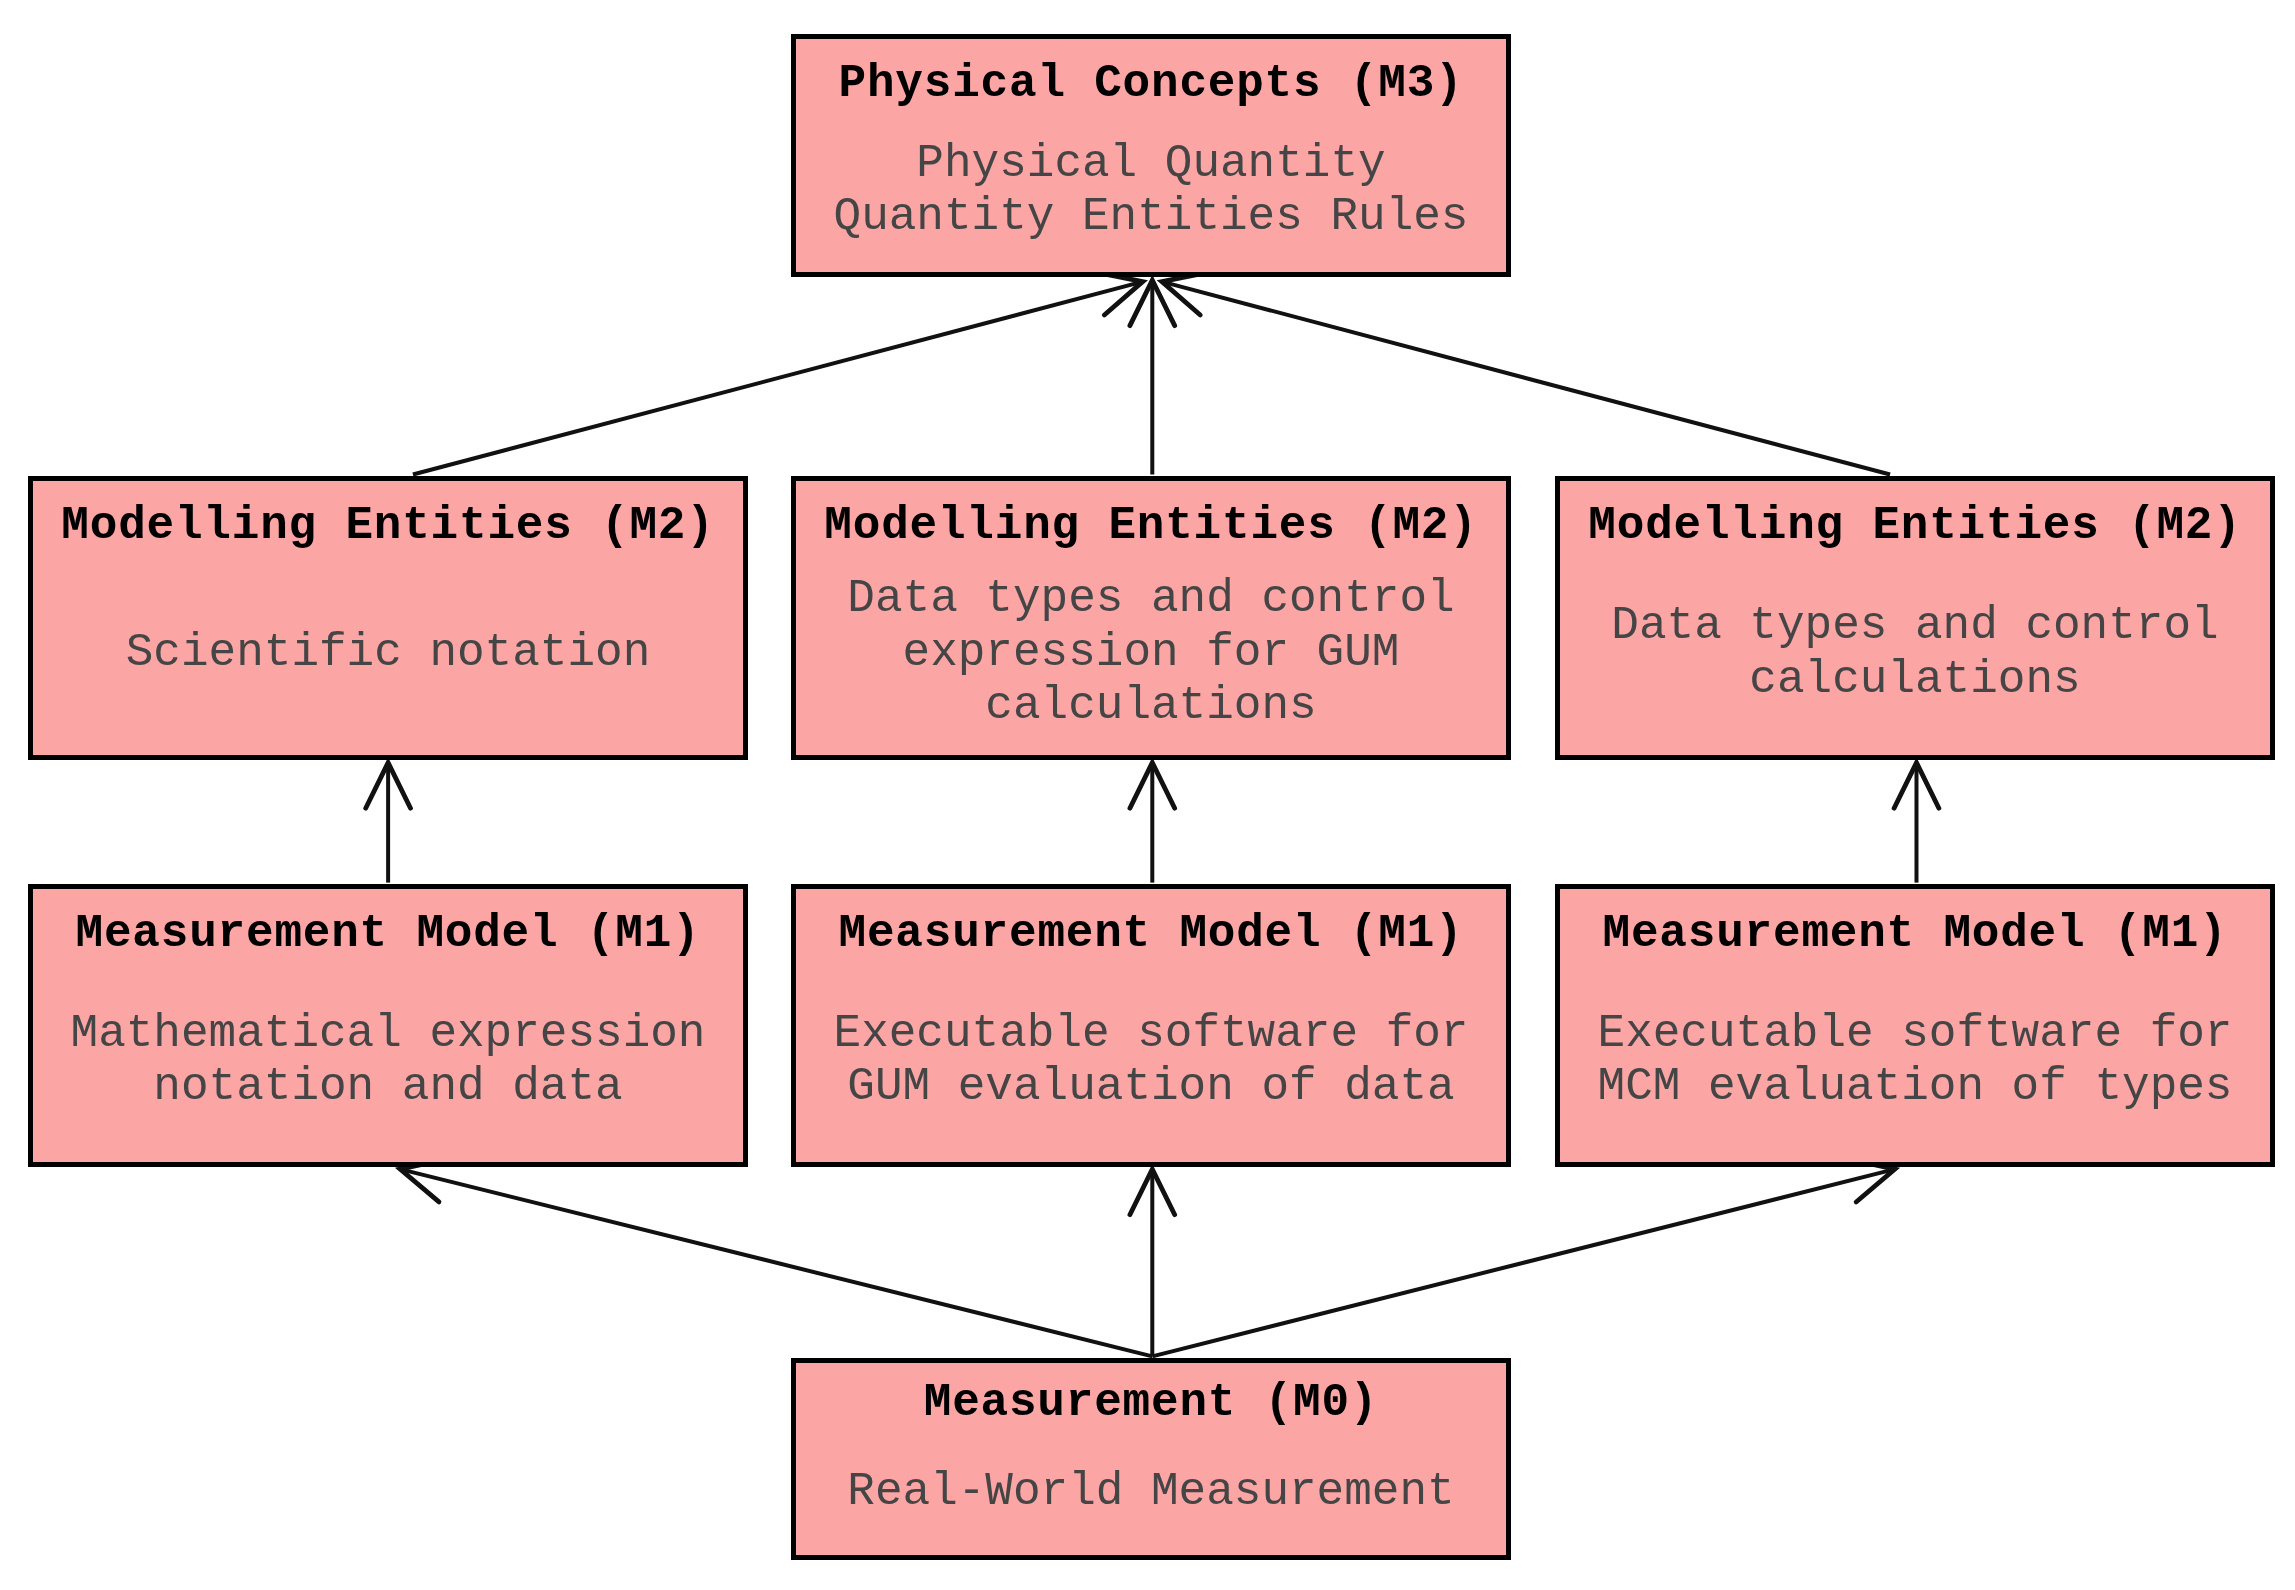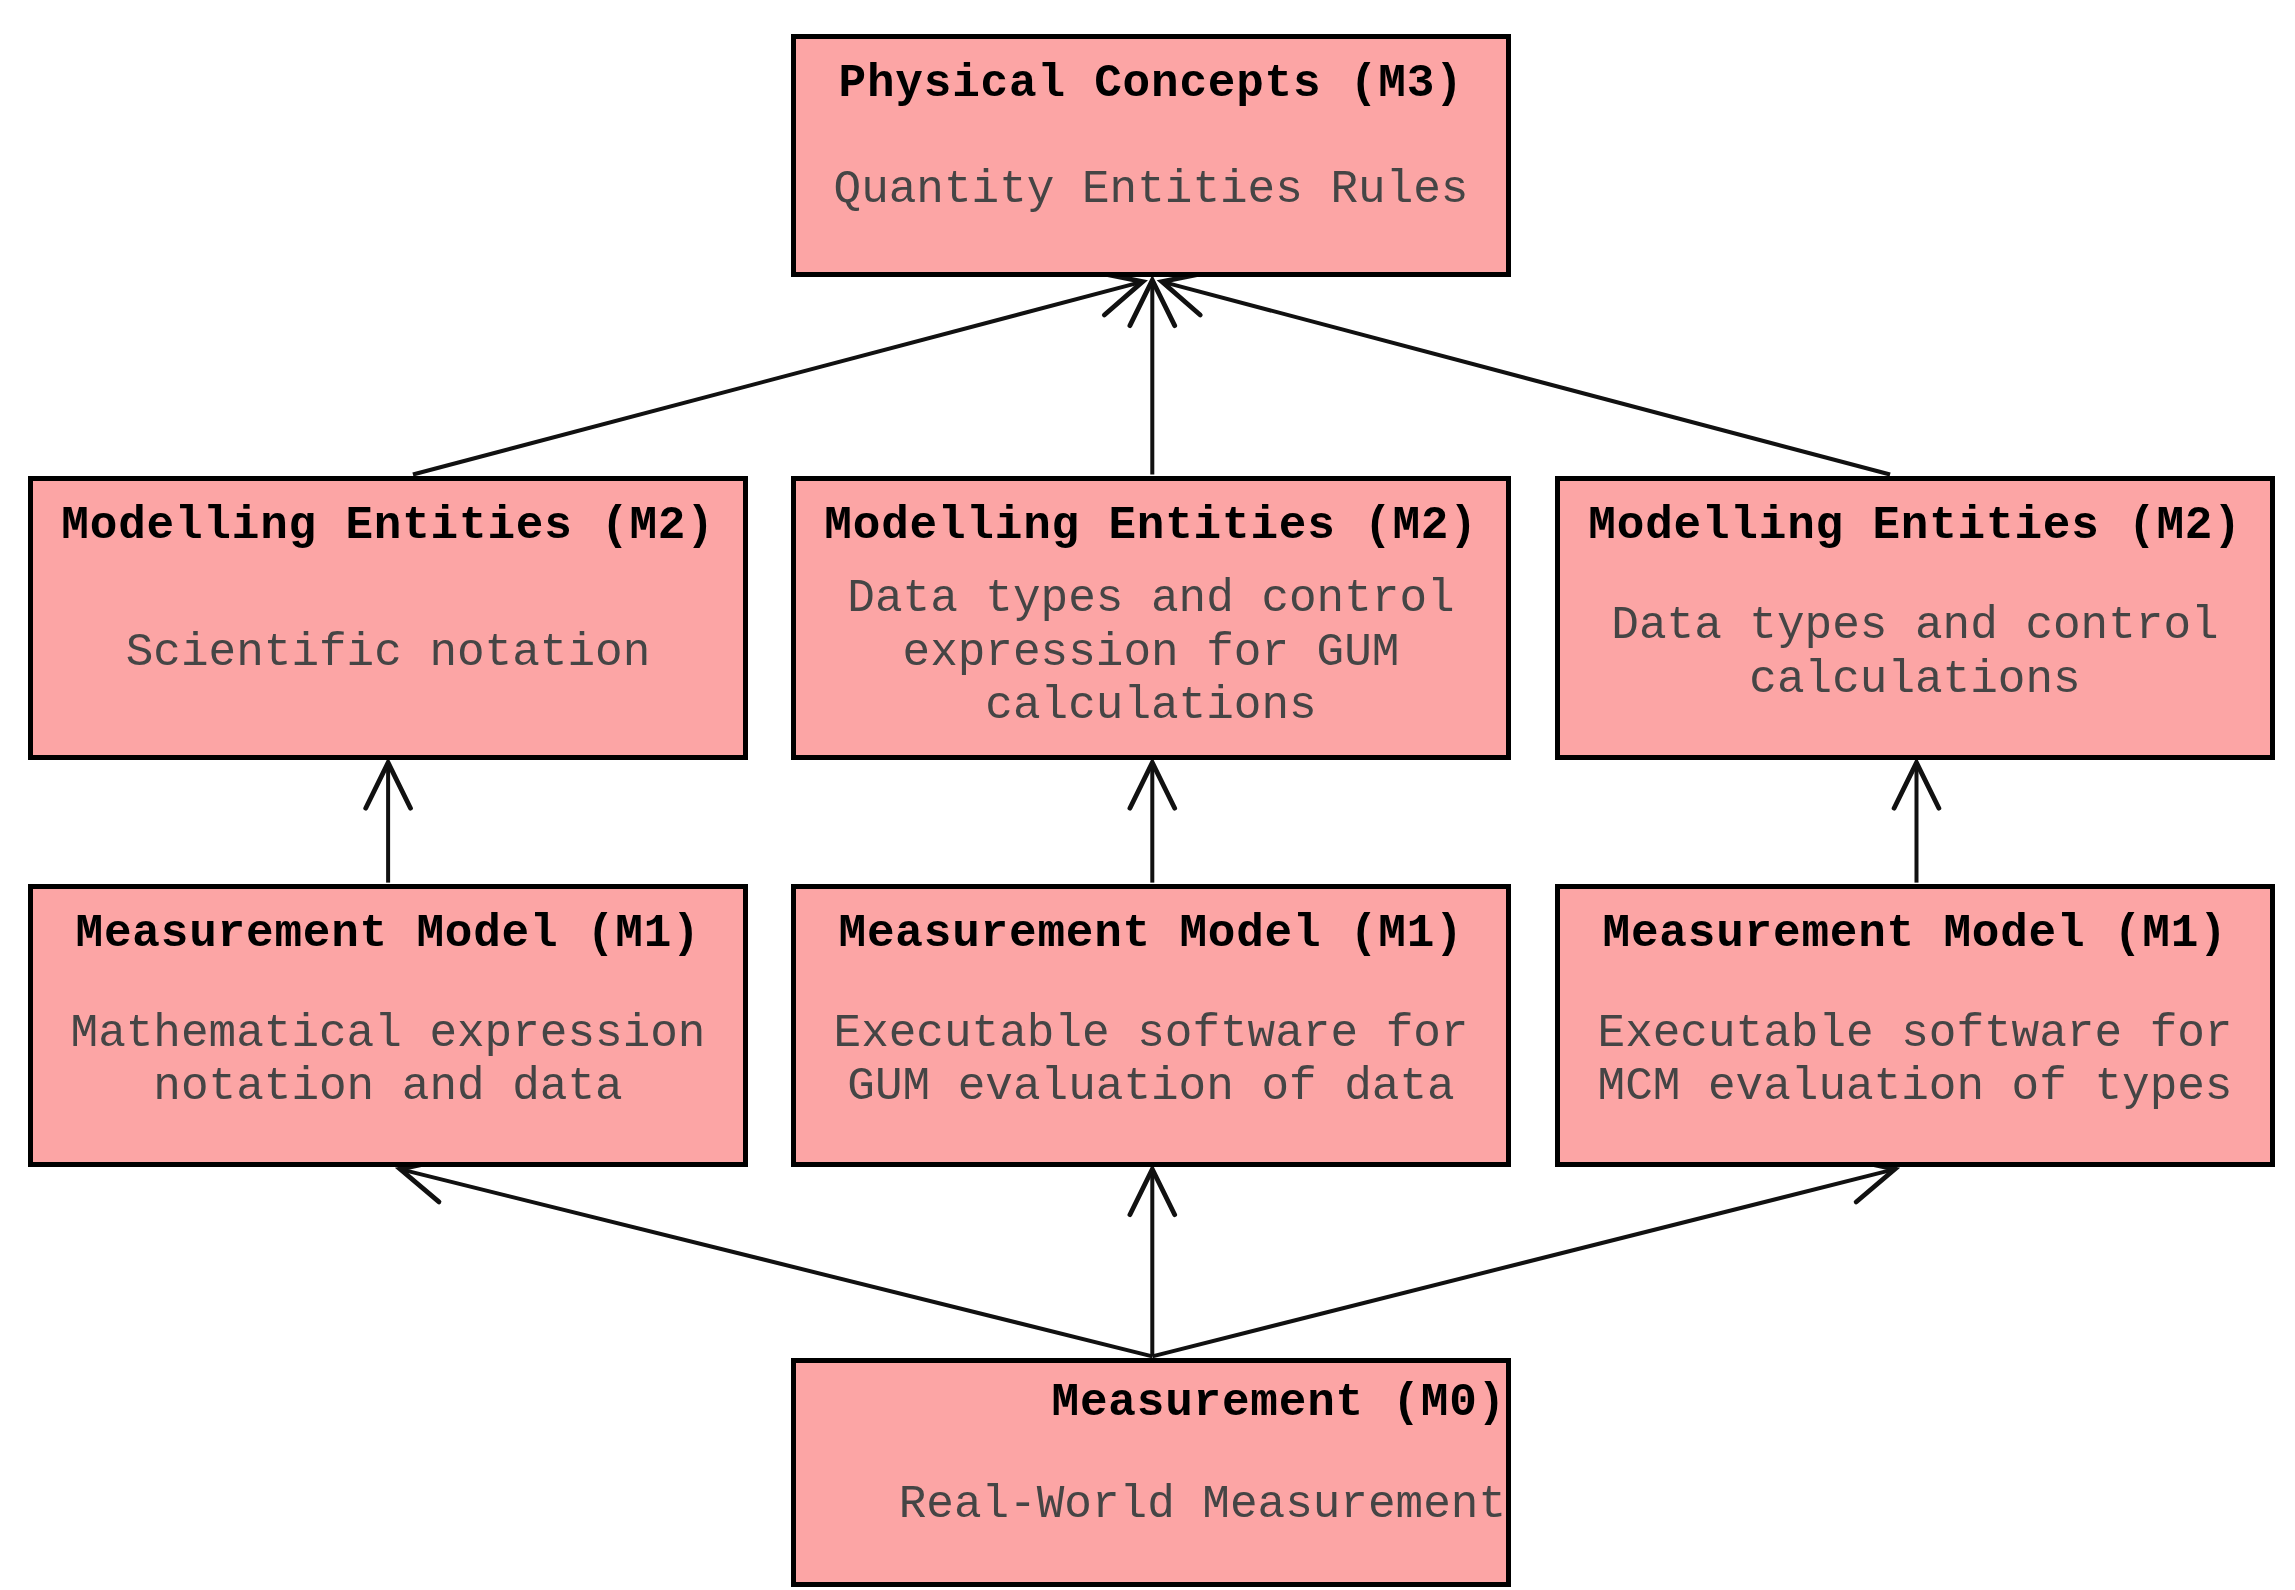--- a/index.html
+++ b/index.html
@@ -52,21 +52,21 @@
     line-height: 1.16;
     white-space: pre;
   }
   .m3  { left: 791px;  top: 34px;   width: 720px; height: 243px; }
   .m2l { left: 28px;   top: 476px;  width: 720px; height: 284px; }
   .m2m { left: 791px;  top: 476px;  width: 720px; height: 284px; }
   .m2r { left: 1555px; top: 476px;  width: 720px; height: 284px; }
   .m1l { left: 28px;   top: 884px; width: 720px; height: 283px; }
   .m1m { left: 791px;  top: 884px; width: 720px; height: 283px; }
   .m1r { left: 1555px; top: 884px; width: 720px; height: 283px; }
-  .m0  { left: 791px;  top: 1358px; width: 720px; height: 229px; align-items: flex-end; }
+  .m0  { left: 791px;  top: 1358px; width: 720px; height: 202px; }
   .m0 .box-title { margin-top: 14.4px; }
 </style>
 </head>
 <body>
 
 <div class="canvas">
 
   <svg class="arrow-layer" width="2295" height="1590" viewBox="0 0 2868 1987" xmlns="http://www.w3.org/2000/svg">
     <defs>
       <marker id="chevron" markerUnits="userSpaceOnUse" markerWidth="70" markerHeight="64" refX="62" refY="32" orient="auto">
@@ -83,20 +83,21 @@
     <line x1="2395" y1="1103" x2="2395" y2="953" stroke="#111111" stroke-width="5" marker-end="url(#chevron)"></line>
 
     <line x1="1440" y1="1695" x2="500" y2="1461" stroke="#111111" stroke-width="5" marker-end="url(#chevron)"></line>
     <line x1="1440" y1="1695" x2="1440" y2="1461" stroke="#111111" stroke-width="5" marker-end="url(#chevron)"></line>
     <line x1="1440" y1="1695" x2="2368" y2="1461" stroke="#111111" stroke-width="5" marker-end="url(#chevron)"></line>
   </svg>
 
   <div class="box m3">
     <div class="box-title">Physical Concepts (M3)</div>
     <div class="box-body">
+      <div>Physical Quantity</div>
       <div>Quantity Entities Rules</div>
     </div>
   </div>
 
   <div class="box m2l">
     <div class="box-title">Modelling Entities (M2)</div>
     <div class="box-body">
       <div>Scientific notation</div>
     </div>
   </div>

